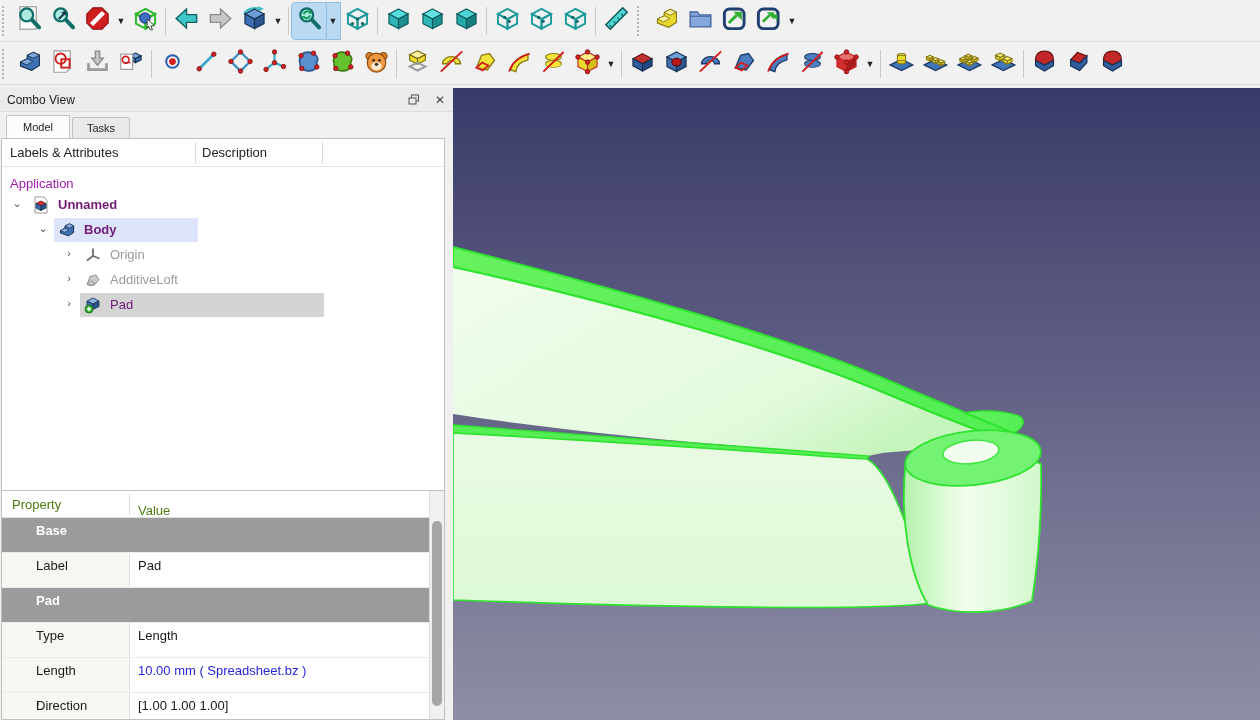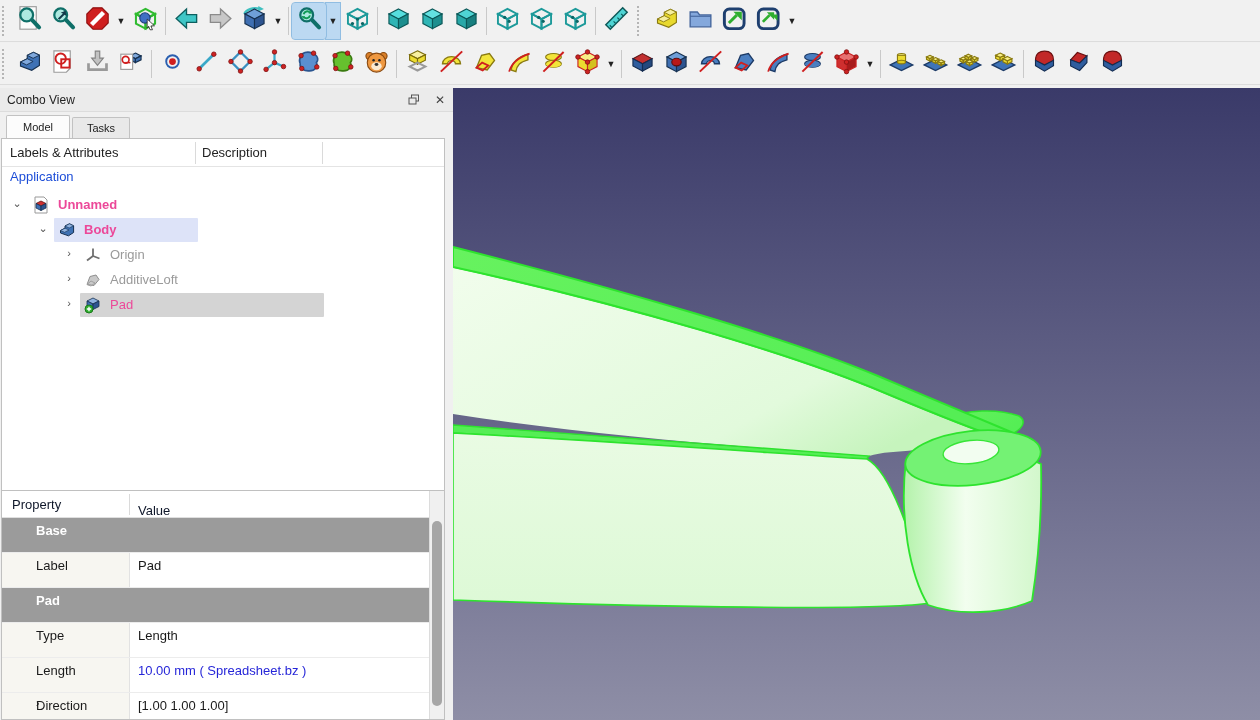--- a/index.html
+++ b/index.html
@@ -24,33 +24,33 @@
   #cv-title { font-size:12px; color:#222; padding-left:7px; flex:1; }
   .cv-tbtn { width:26px; height:20px; display:flex; align-items:center; justify-content:center; color:#444; font-size:12px; }
   #cv-tabs { position:absolute; left:0; top:24px; width:100%; height:26px; display:flex; align-items:flex-end; padding-left:6px; }
   .cv-tab { font-size:11px; color:#222; padding:4px 14px; border:1px solid #c2c2c2; border-bottom:none; background:#e9e9e9; border-radius:2px 2px 0 0; margin-right:2px; }
   .cv-tab.active { background:#fcfcfc; padding:5px 16px; position:relative; z-index:2; }
 
   #tree-box { position:absolute; left:1px; top:50px; width:444px; height:358px; background:#ffffff; border:1px solid #c0c0c0; overflow:hidden; }
   #tree-headers { position:relative; height:28px; border-bottom:1px solid #e4e4e4; font-size:13px; color:#222; }
   .th-cell { position:absolute; top:6px; }
   .th-sep { position:absolute; top:3px; width:1px; height:22px; background:#dadada; }
-  #tree-root { position:absolute; left:8px; top:30px; font-size:13px; color:#1d4ed8; }
+  #tree-root { position:absolute; left:8px; top:37px; font-size:13px; color:#a21caf; }
   #tree-items { position:absolute; left:0; top:54px; width:100%; }
   .tree-row { position:relative; height:25px; width:100%; }
   .tree-chev { position:absolute; top:4px; font-size:11px; color:#555; width:14px; text-align:center; }
   .tree-hl { position:absolute; top:0; height:24px; border-radius:1px; }
   .tree-ico { position:absolute; top:3px; width:18px; height:18px; }
-  .tree-lbl { position:absolute; top:4px; font-size:13px; color:#ec4899; white-space:nowrap; }
+  .tree-lbl { position:absolute; top:4px; font-size:13px; color:#701a75; white-space:nowrap; }
   .tree-lbl.bold { font-weight:bold; }
   .tree-lbl.dim { color:#9a9a9a; }
 
   #props-box { position:absolute; left:1px; top:402px; width:444px; height:230px; background:#ffffff; border:1px solid #c0c0c0; overflow:hidden; }
   #props-grid { position:absolute; left:0; top:0; width:429px; }
-  .pr-header { position:relative; height:27px; border-bottom:1px solid #dfdfdf; font-size:13px; color:#0f172a; background:#fff; }
+  .pr-header { position:relative; height:27px; border-bottom:1px solid #dfdfdf; font-size:13px; color:#4d7c0f; background:#fff; }
   .pr-header .c1 { position:absolute; left:10px; top:6px; }
   .pr-header .c2 { position:absolute; left:136px; top:12px; }
   .pr-hsep { position:absolute; left:127px; top:3px; width:1px; height:21px; background:#dadada; }
   .pr-row { position:relative; height:35px; border-bottom:1px solid #ececec; font-size:13px; }
   .pr-row .name { position:absolute; left:0; top:0; width:128px; height:100%; background:#f7f6f1; border-right:1px solid #e2e2e2; }
   .pr-row .name span { position:absolute; left:34px; top:5px; color:#1a1a1a; white-space:nowrap; overflow:hidden; max-width:92px; }
   .pr-row .val { position:absolute; left:128px; top:0; right:0; height:100%; background:#fff; }
   .pr-row .val span { position:absolute; left:8px; top:5px; color:#1a1a1a; white-space:nowrap; }
   .pr-row .val span.link { color:#2626d8; }
   .pr-row.group { background:#9b9b9b; }

